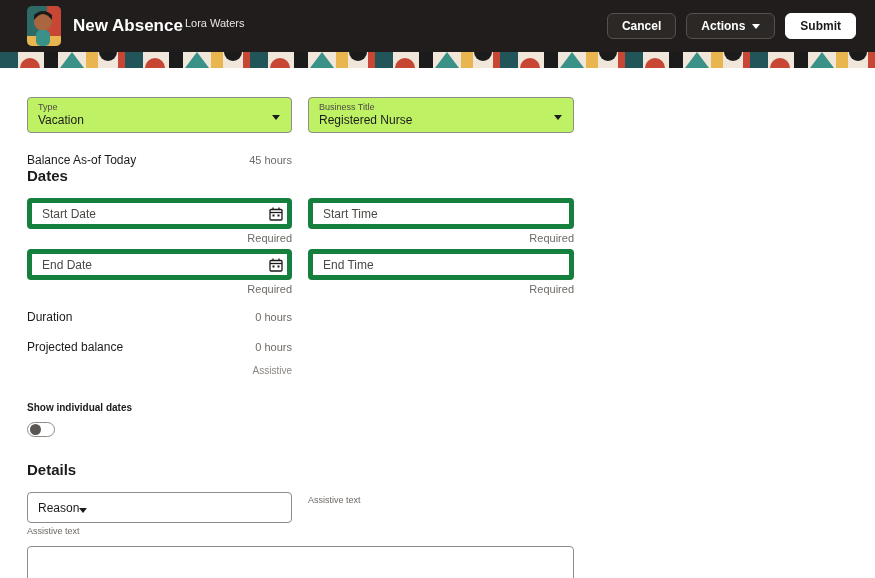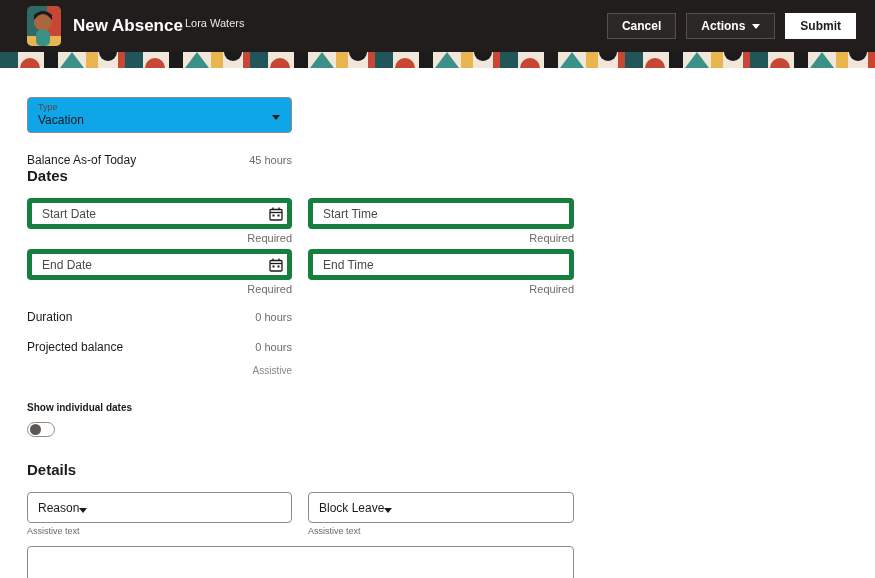--- a/index.html
+++ b/index.html
@@ -7,36 +7,36 @@
     font-family: "Liberation Sans", sans-serif; color:#1b1b1b; }
 
   
   .app-header { height:52px; background:#211d1c; display:flex; align-items:center;
     padding:0 19px 0 27px; }
   .avatar { width:34px; height:40px; border-radius:5px; overflow:hidden; flex:0 0 auto; }
   .header-titles { margin-left:12px; display:flex; flex-direction:row; gap:2px; }
   .header-title { color:#fff; font-size:17px; font-weight:bold; line-height:1.1; }
   .header-subtitle { color:#e8e6e3; font-size:11px; }
   .header-actions { margin-left:auto; display:flex; gap:10px; align-items:center; }
-  .btn { font-family:inherit; font-size:12px; font-weight:bold; border-radius:0;
+  .btn { font-family:inherit; font-size:12px; font-weight:bold; border-radius:6px;
     height:26px; padding:0 14px; cursor:pointer; display:inline-flex; align-items:center; gap:7px; }
   .btn-dark { background:#2b2826; color:#fff; border:1px solid #55504c; }
   .btn-light { background:#fff; color:#1b1b1b; border:1px solid #fff; }
   .chev { width:0; height:0; border-left:4px solid transparent; border-right:4px solid transparent;
     border-top:5px solid currentColor; display:inline-block; }
 
   
   .strip { height:16px; line-height:0; }
 
   
   .main { padding:29px 0 0 27px; }
   .grid-row { display:grid; grid-template-columns:265px 266px; column-gap:16px; }
 
   .select-box { border:1px solid #8f8b87; border-radius:4px; height:36px; padding:4px 10px;
-    display:flex; flex-direction:column; justify-content:center; position:relative; cursor:pointer; background:#0ea5e9; }
+    display:flex; flex-direction:column; justify-content:center; position:relative; cursor:pointer; background:#bef264; }
   .select-box .flabel { font-size:9px; color:#4f4b47; line-height:1.2; }
   .select-box .fvalue { font-size:12px; color:#1b1b1b; line-height:1.3; }
   .select-box .chev-wrap { position:absolute; right:11px; top:50%; transform:translateY(-50%); color:#1b1b1b; }
 
   .select-single { border:1px solid #8f8b87; border-radius:4px; height:31px; padding:0 10px;
     display:flex; align-items:center; position:relative; cursor:pointer; background:#fff; }
   .select-single .fvalue { font-size:12px; color:#1b1b1b; }
 
   .kv-row { width:265px; display:flex; justify-content:space-between; align-items:baseline; }
   .kv-label { font-size:12px; color:#1b1b1b; }
@@ -124,20 +124,25 @@
 </div>
 
 <main class="main">
 
   <div class="grid-row">
     <div class="select-box">
       <span class="flabel">Type</span>
       <span class="fvalue">Vacation</span>
       <span class="chev-wrap"><span class="chev"></span></span>
     </div>
+    <div class="select-box">
+      <span class="flabel">Business Title</span>
+      <span class="fvalue">Registered Nurse</span>
+      <span class="chev-wrap"><span class="chev"></span></span>
+    </div>
   </div>
 
   <div class="kv-row mt-20">
     <span class="kv-label">Balance As-of Today</span>
     <span class="kv-value">45 hours</span>
   </div>
 
   <h2 class="section-heading mt-28">Dates</h2>
 
   <div class="grid-row mt-14">
@@ -214,24 +219,20 @@
 
   <div class="grid-row mt-14">
     <div class="field-wrap">
       <div class="select-single">
         <span class="fvalue">Reason</span>
         <span class="chev-wrap"><span class="chev"></span></span>
       </div>
       <div class="assist">Assistive text</div>
     </div>
     <div class="field-wrap">
-      <div class="select-single">
-        <span class="fvalue">Block Leave</span>
-        <span class="chev-wrap"><span class="chev"></span></span>
-      </div>
       <div class="assist">Assistive text</div>
     </div>
   </div>
 
   <div class="comments-box mt-10">
     
   </div>
 
 </main>
 

